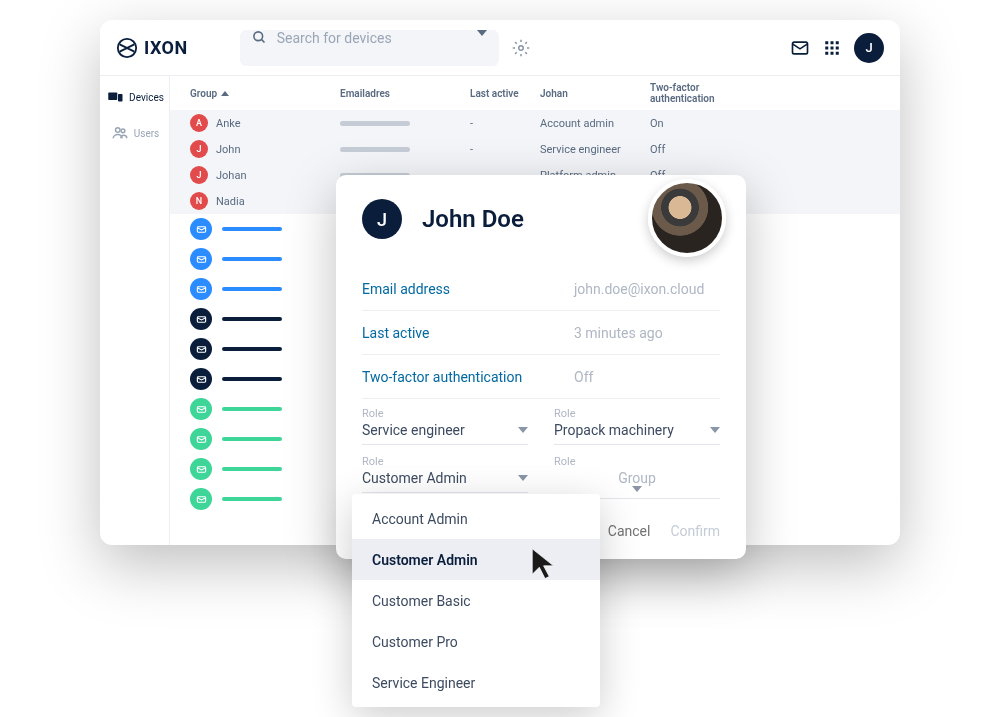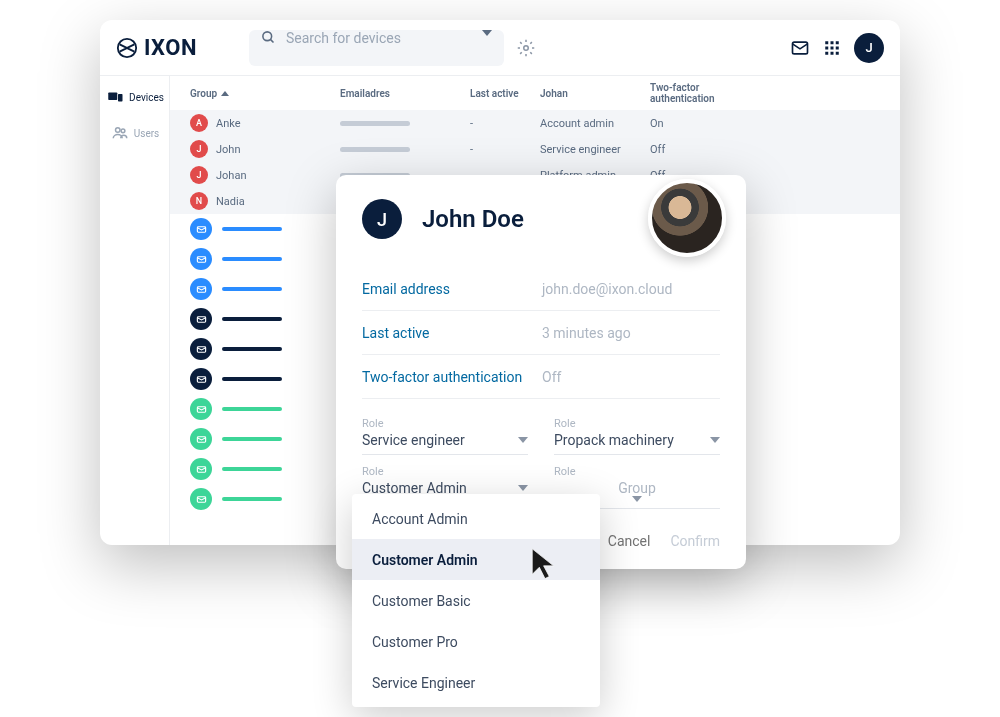--- a/index.html
+++ b/index.html
@@ -18,21 +18,21 @@
 }
 
 .topbar {
   display: flex;
   align-items: center;
   height: 56px;
   padding: 0 16px;
   border-bottom: 1px solid #eceef1;
   gap: 12px;
 }
-.logo { display: flex; align-items: center; gap: 6px; font-weight: 700; font-size: 22px; color: #0a1e3c; letter-spacing: 0.5px; }
+.logo { display: flex; align-items: center; gap: 6px; font-weight: 700; font-size: 18px; color: #0a1e3c; letter-spacing: 0.5px; }
 .logo-mark { width: 22px; height: 22px; }
 .searchbar {
   flex: 1;
   display: flex;
   align-items: flex-start;
   background: #f3f5f8;
   border-radius: 6px;
   height: 36px;
   padding: 0 12px;
   max-width: 440px;
@@ -103,22 +103,22 @@
   top: -20px;
   width: 78px;
   height: 78px;
   border-radius: 50%;
   border: 4px solid #fff;
   box-shadow: 0 4px 12px rgba(0,0,0,0.2);
   background: radial-gradient(circle at 40% 35%, #d9b896 0%, #d9b896 18%, #3a3a3a 19%, #3a3a3a 30%, #6b5a4a 31%, #6b5a4a 45%, #2a2420 46%, #2a2420 100%);
 }
 .field-row { display: flex; align-items: center; height: 44px; border-bottom: 1px solid #eceef1; font-size: 14px; }
 .field-label { width: 180px; color: #0369a1; }
-.field-value { color: #aeb7c3; }
-.selects-grid { display: grid; grid-template-columns: 1fr 1fr; gap: 10px 26px; margin-top: 18px; }
+.field-value { color: #aeb7c3; margin-left: 32px; }
+.selects-grid { display: grid; grid-template-columns: 1fr 1fr; gap: 10px 26px; margin-top: 8px; }
 .select-field { position: relative; }
 .select-label { font-size: 11px; color: #aeb7c3; margin-bottom: 2px; }
 .select-value { font-size: 14px; color: #3d4b60; display: flex; align-items: center; justify-content: space-between; padding-bottom: 6px; border-bottom: 1px solid #e3e6eb; }
 .select-value.light { color: #aeb7c3; flex-direction: column; }
 .chevron { width: 0; height: 0; border-left: 5px solid transparent; border-right: 5px solid transparent; border-top: 6px solid #8a95a5; }
 
 .modal-actions { display: flex; justify-content: flex-end; gap: 20px; margin-top: 24px; font-size: 14px; }
 .btn-cancel { color: #737373; cursor: pointer; }
 .btn-confirm { color: #c5ccd6; cursor: pointer; }
 

